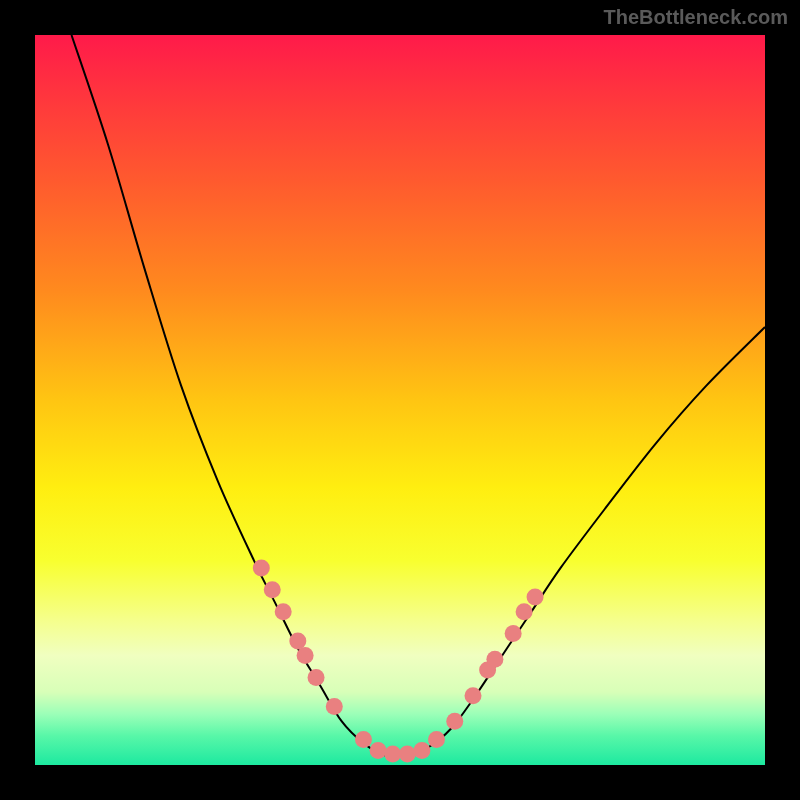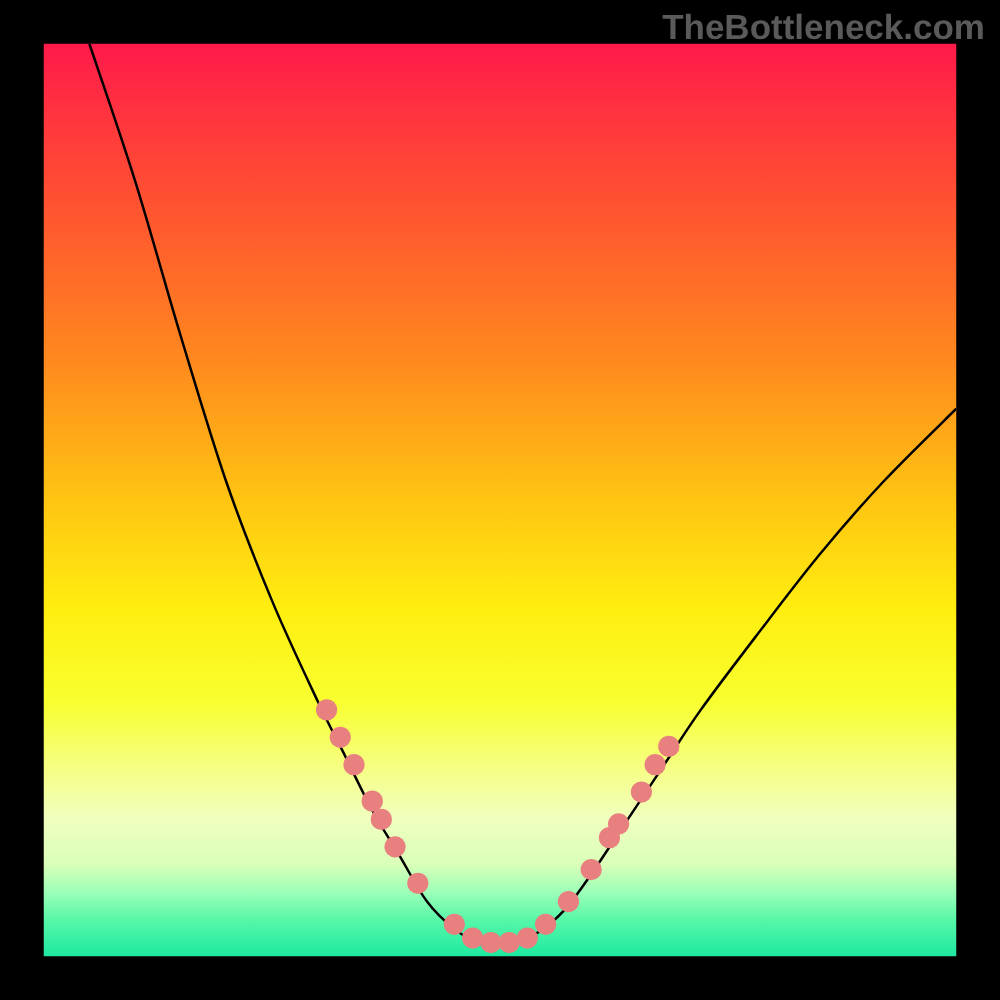--- a/index.html
+++ b/index.html
@@ -9,21 +9,21 @@
     background: #000;
     position: relative;
     font-family: Arial, sans-serif;
     overflow: hidden;
   }
   .watermark {
     position: absolute;
     top: 6px;
     right: 12px;
     color: #5a5a5a;
-    font-size: 28px;
+    font-size: 20px;
     font-weight: bold;
     z-index: 20;
   }
   .plot-area {
     position: absolute;
     left: 35px;
     top: 35px;
     width: 730px;
     height: 730px;
     background: linear-gradient(to bottom,

